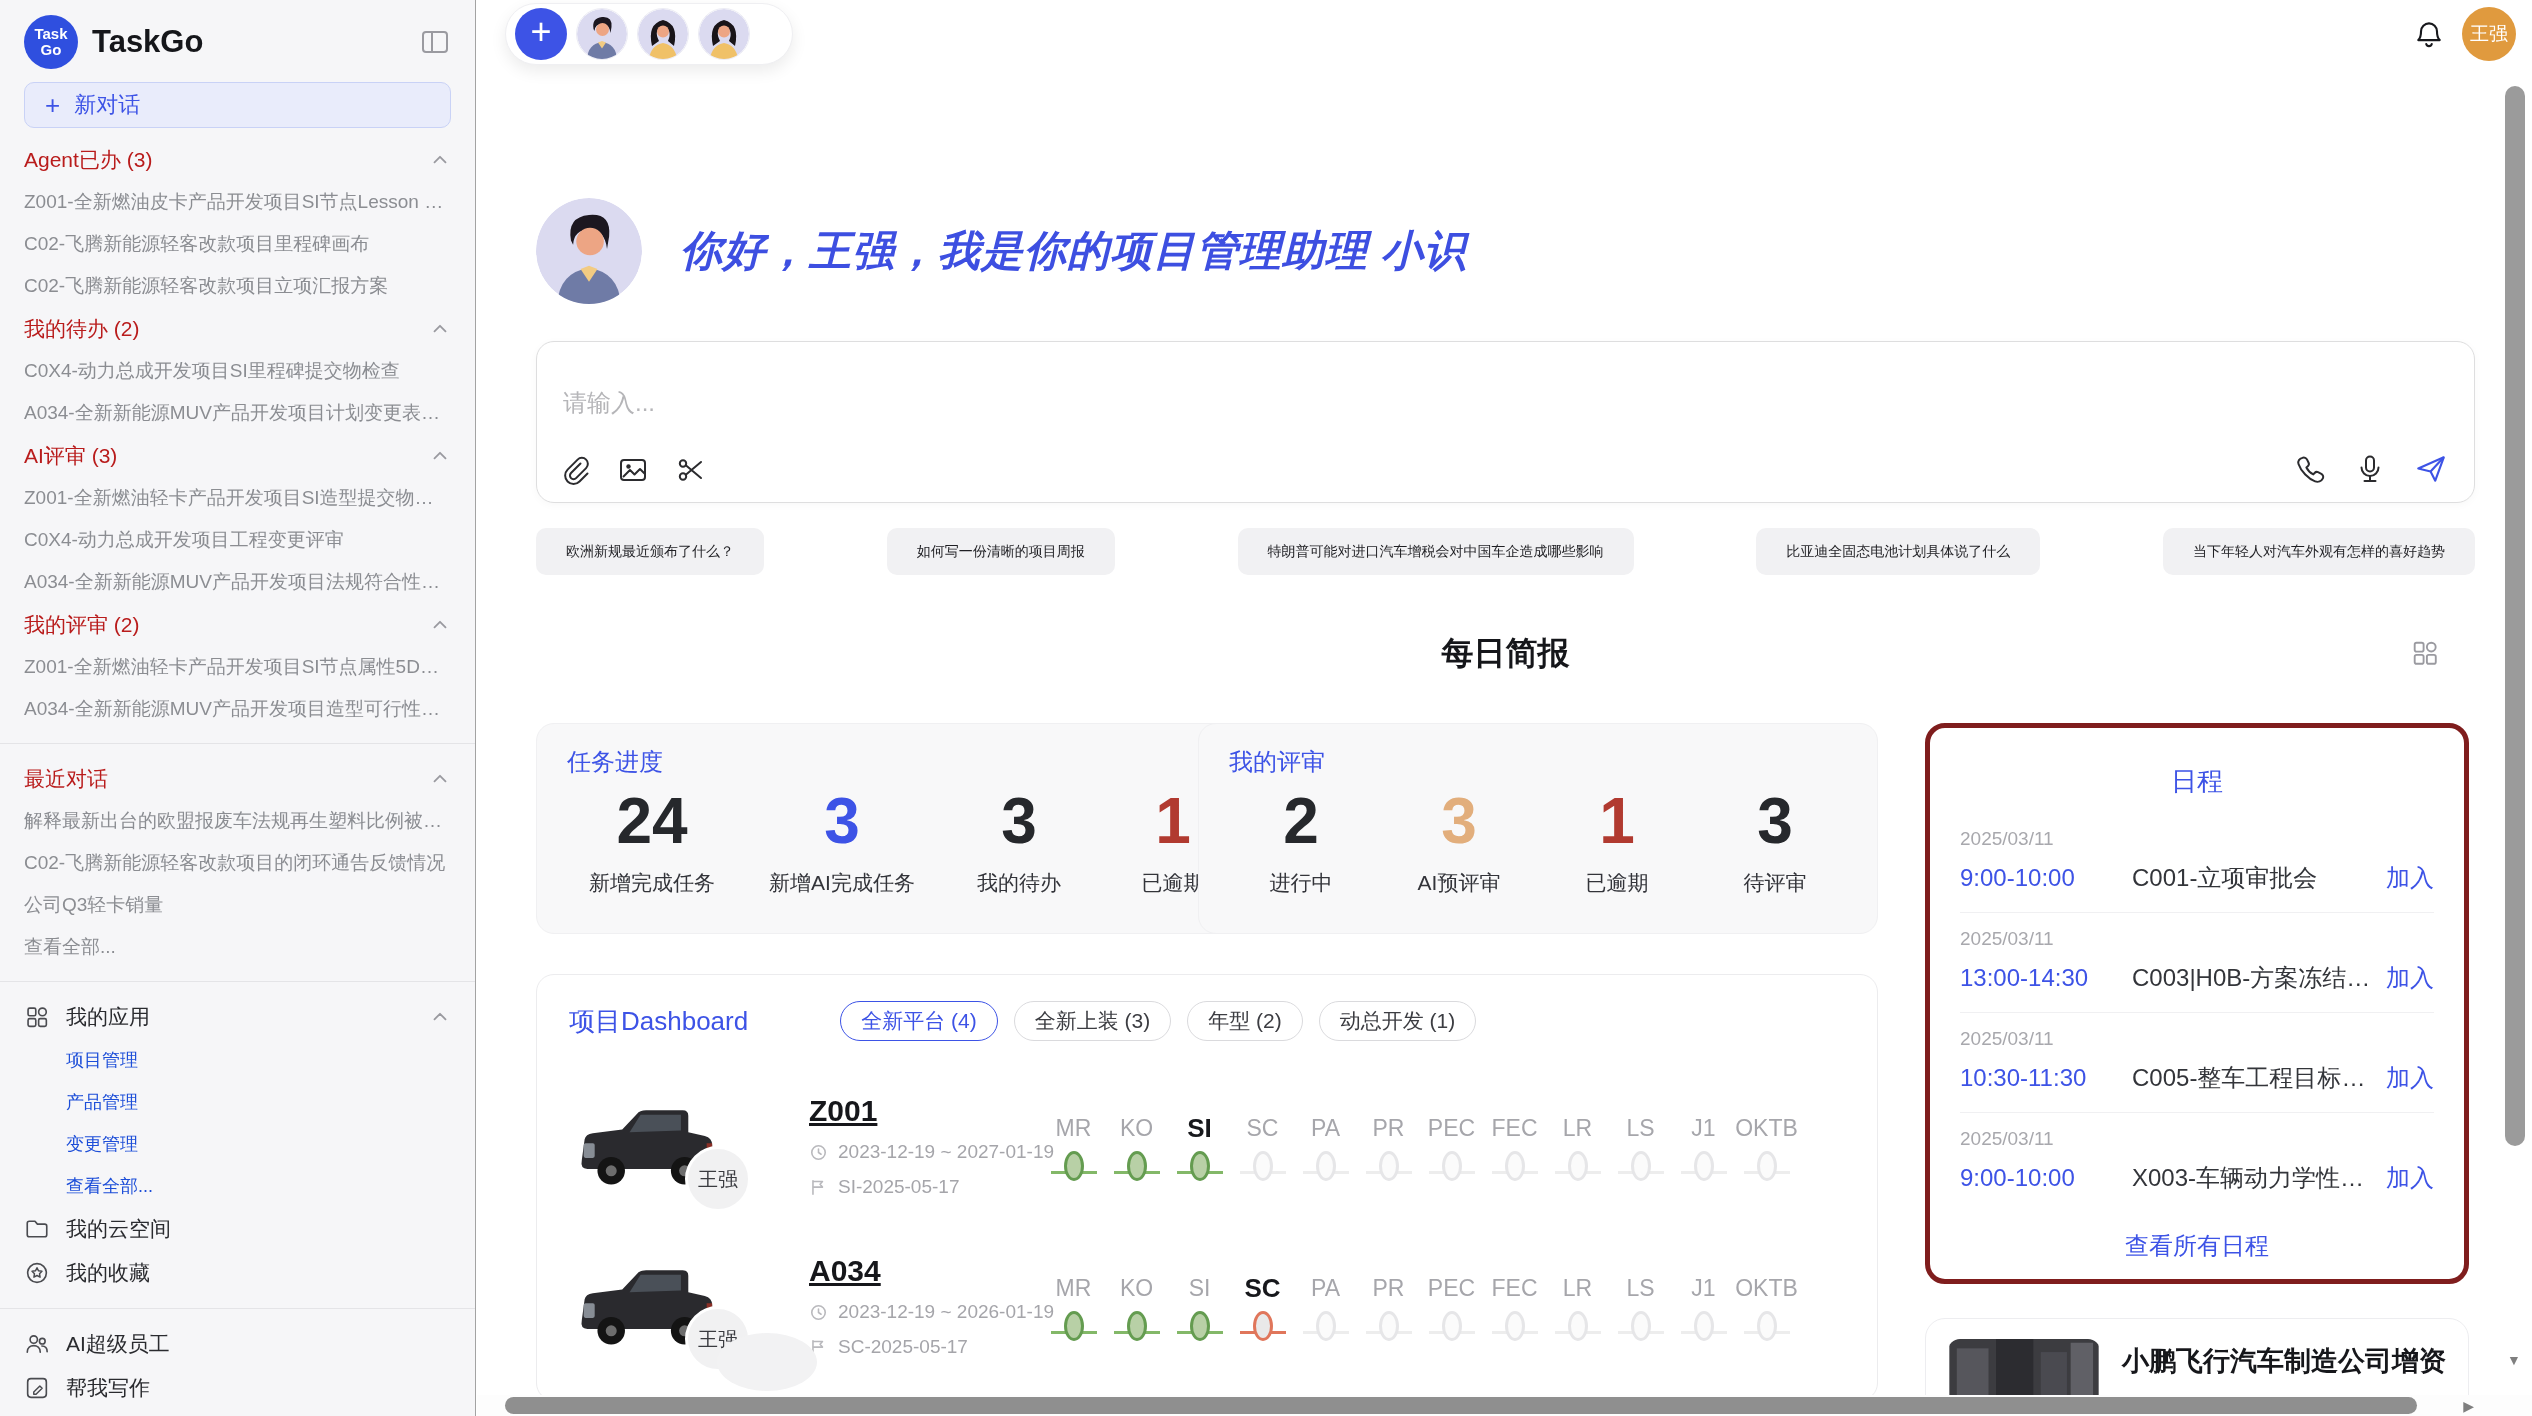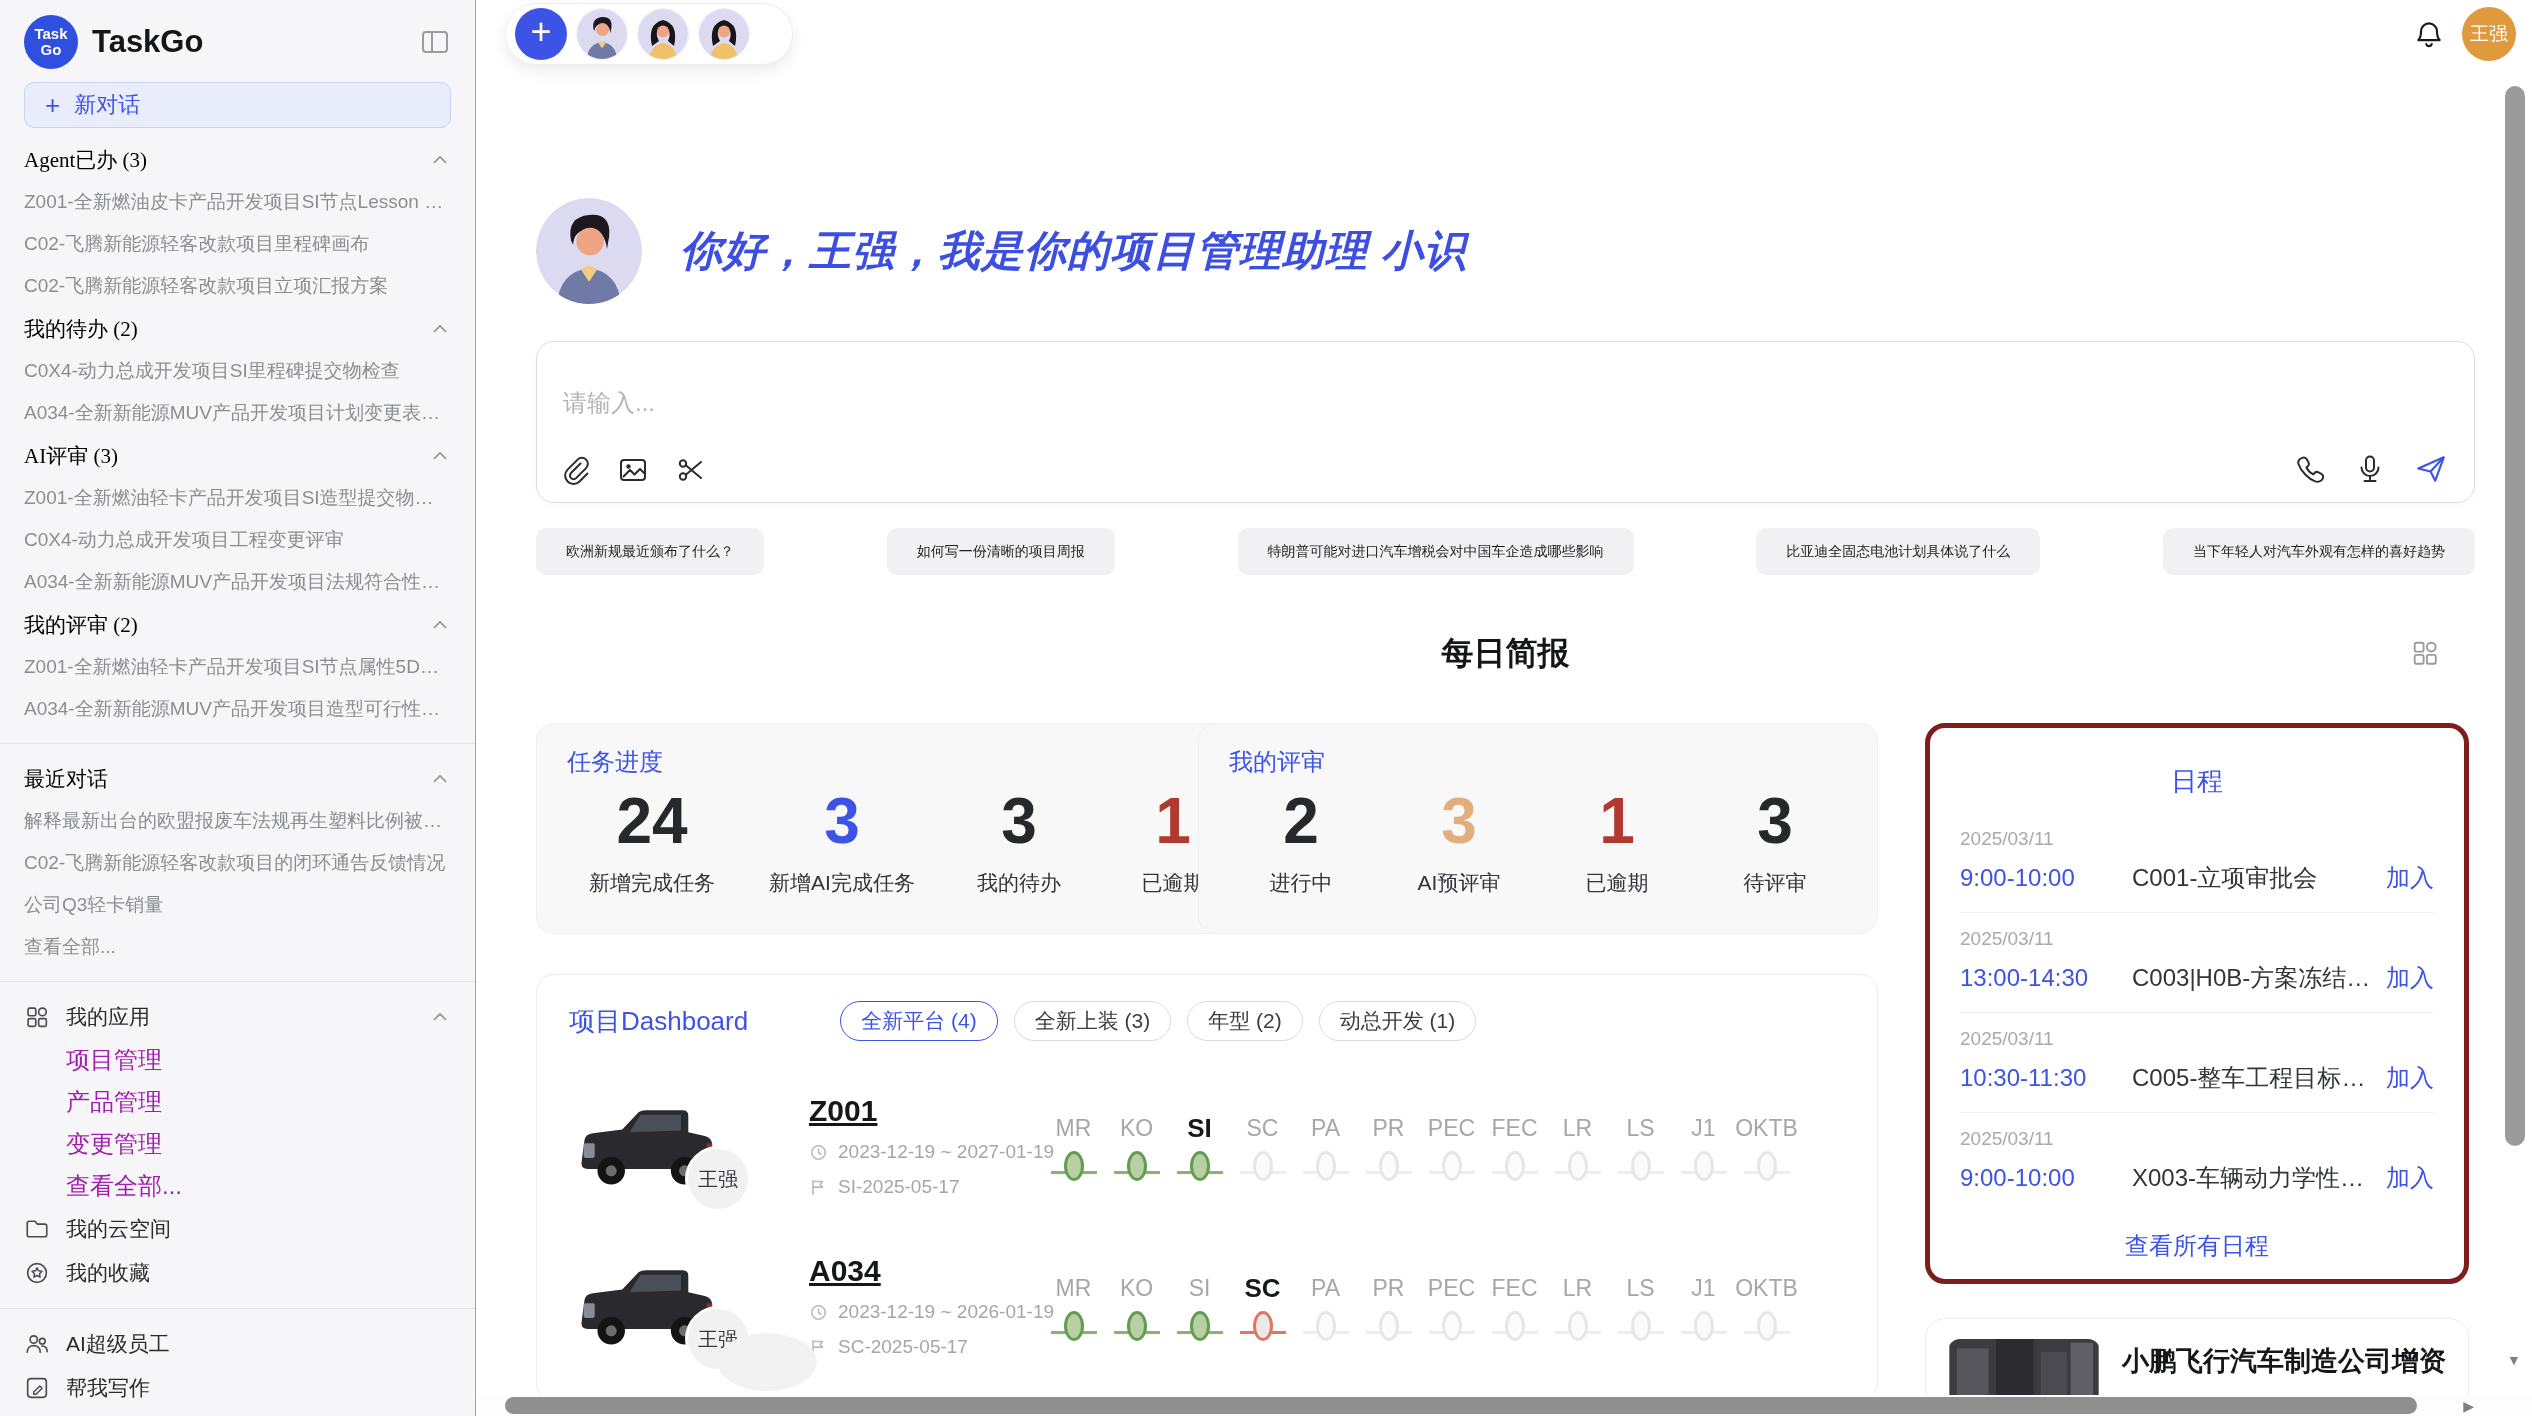--- a/index.html
+++ b/index.html
@@ -14,27 +14,27 @@
   .logo-row { display:flex; align-items:center; height:64px; }
   .logo-circle { width:54px; height:54px; border-radius:50%; background:#2f4fdf; color:#fff;
                  display:flex; flex-direction:column; align-items:center; justify-content:center;
                  font-size:15px; line-height:1.05; font-weight:700; }
   .app-title { font-size:31px; font-weight:700; color:#15161a; margin-left:14px; flex:1; }
   .pane-btn { color:#9a9aa0; }
   .new-chat { margin-top:8px; height:46px; background:#e9ecfb; border:1px solid #c9d2f6; border-radius:10px;
               display:flex; align-items:center; gap:14px; padding:0 20px; color:#3d53e6; font-size:22px; cursor:pointer; }
   .nc-plus { font-size:26px; line-height:1; }
   .sec-header { height:43px; display:flex; align-items:center; justify-content:space-between;
-                font-size:21px; color:#000000; cursor:pointer;font-family:Liberation Serif, serif; }
+                font-size:21px; color:#b91c1c; cursor:pointer; }
   .side-item { height:42px; line-height:42px; font-size:19px; color:#8b8d92; white-space:nowrap;
                overflow:hidden; text-overflow:ellipsis; cursor:pointer; }
   .sb-divider { height:1px; background:#e4e4e7; margin:13px -24px; }
   .srow { height:44px; display:flex; align-items:center; gap:16px; font-size:21px; color:#2a2b2f; cursor:pointer; }
   .srow .ric { color:#4a4b50; }
-  .sub-item { height:42px; line-height:42px; padding-left:42px; font-size:24px; color:#a21caf; cursor:pointer; }
+  .sub-item { height:42px; line-height:42px; padding-left:42px; font-size:18px; color:#1d4ed8; cursor:pointer; }
   .chev { color:#9a9aa0; }
 
   
   .top-pill { position:absolute; left:505px; top:3px; width:288px; height:62px; background:#fff;
               border:1px solid #efeff2; border-radius:32px; box-shadow:0 6px 16px rgba(0,0,0,.08);
               display:flex; align-items:center; gap:9px; padding:0 9px; }
   .plus-btn { width:52px; height:52px; border-radius:50%; background:#3d53e6; color:#fff; font-size:36px;
               display:flex; align-items:center; justify-content:center; cursor:pointer; line-height:0; padding-bottom:4px; }
   .pill-avatar { width:52px; height:52px; border-radius:50%; overflow:hidden; cursor:pointer; border:1px solid #ececf4; }
   .bell-btn { position:absolute; left:2412px; top:18px; color:#17181c; cursor:pointer; }

